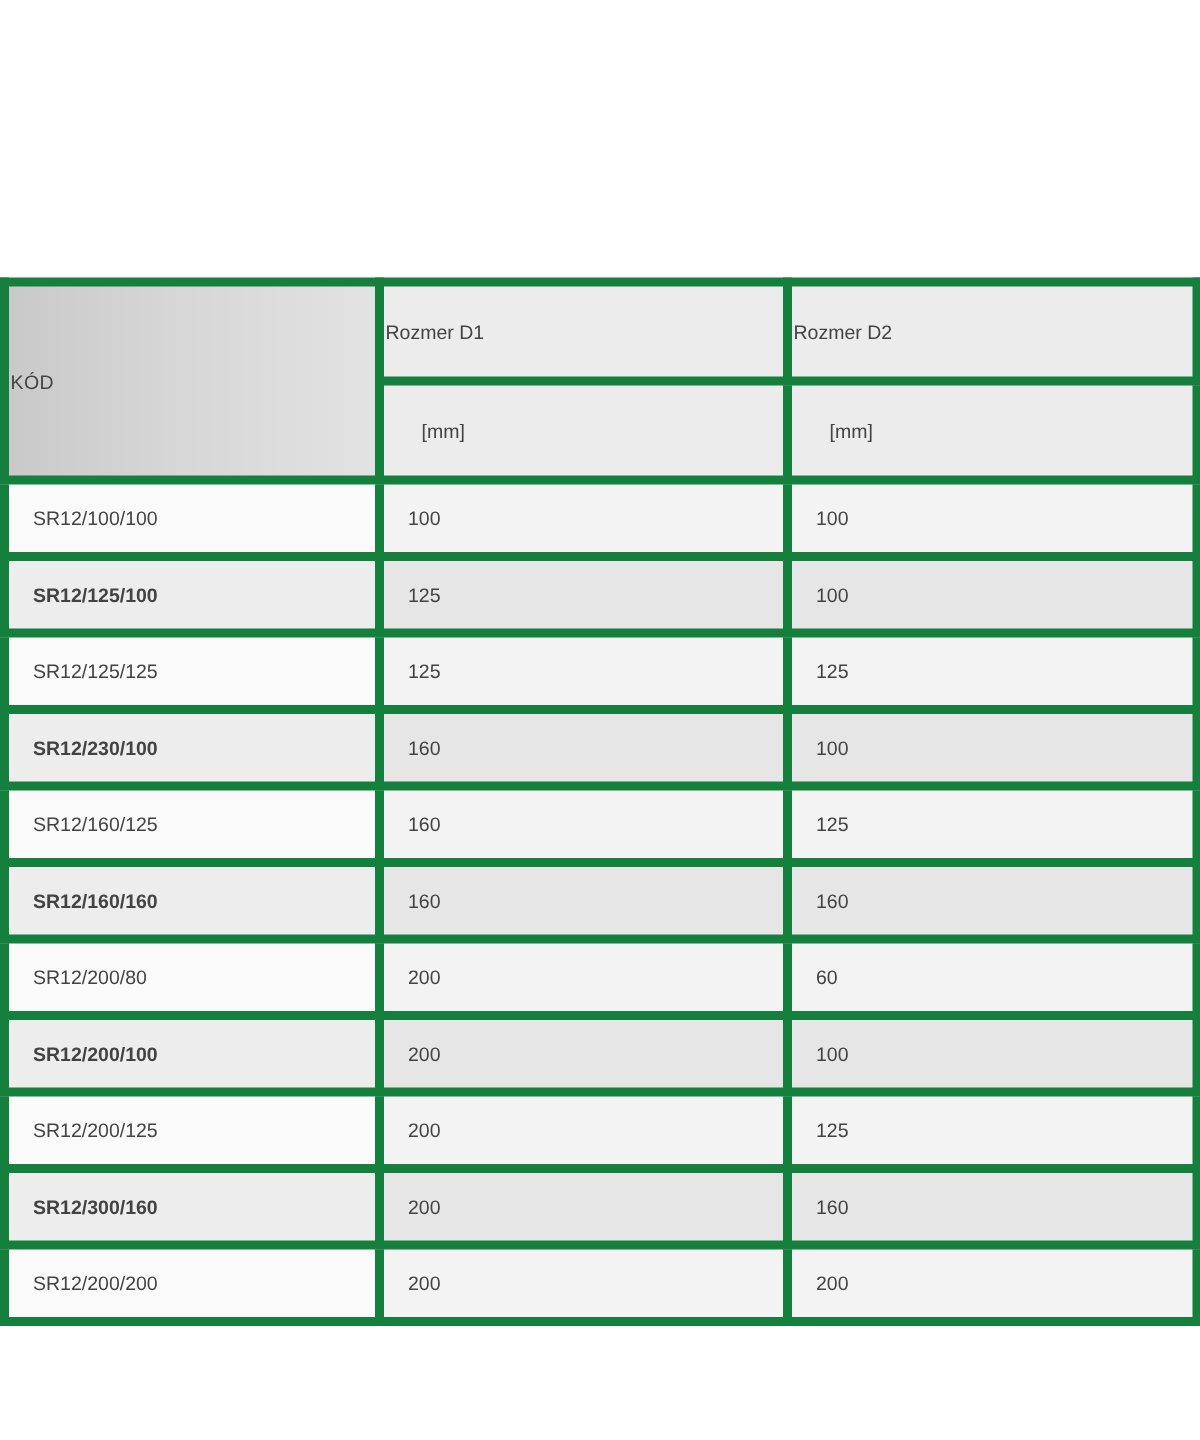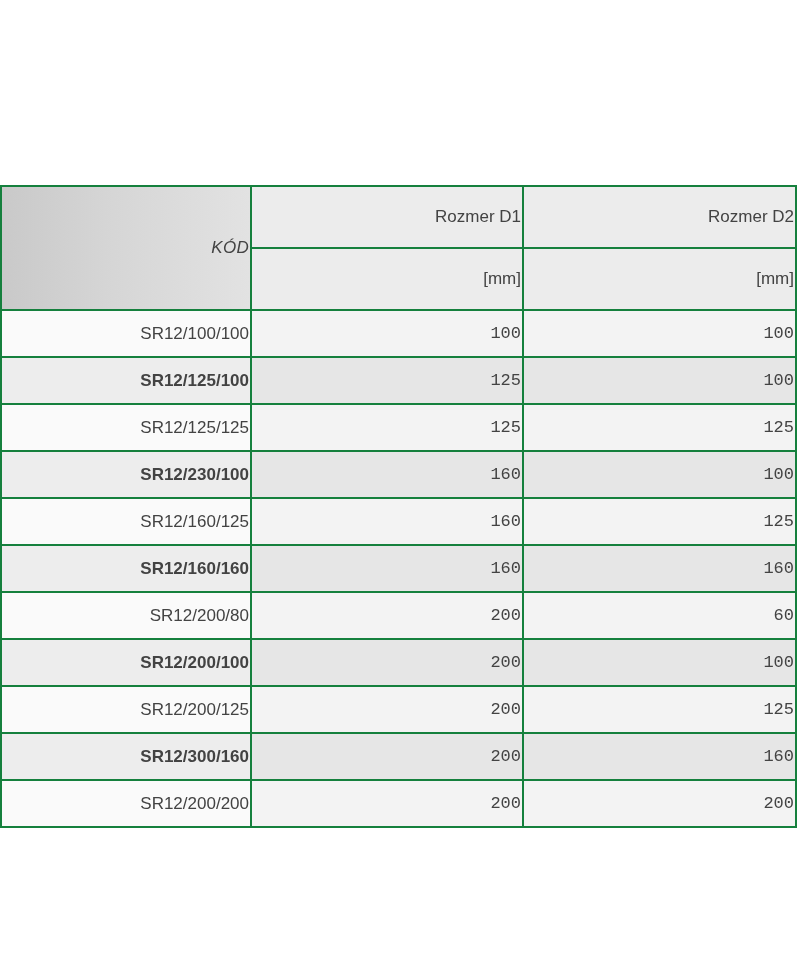--- a/index.html
+++ b/index.html
@@ -30,41 +30,40 @@
   }
 
   table.spec {
     border-collapse: collapse;
     width: 795px;
     table-layout: fixed;
   }
 
   table.spec td,
   table.spec th {
-    border: 2px solid #15803d;
-    text-align: right;
+    border: 6px solid #15803d;
+    text-align: left;
     vertical-align: middle;
     font-weight: normal;
-    font-size: 17px;
+    font-size: 13px;
     color: #434343;
   }
 
   
   col.c-code { width: 250px; }
   col.c-d1   { width: 272px; }
   col.c-d2   { width: 273px; }
 
   
   th.code-head {
     height: 116px;
     background: linear-gradient(to right, #c9c9c9 0%, #d6d6d6 45%, #e2e2e2 100%);
     font-size: 17px;
     letter-spacing: 0.3px;
     color: #3f3f3f;
-    font-style: italic;
   }
 
   th.dim-head {
     height: 58px;
     background: #ececec;
     font-size: 17px;
     color: #434343;
   }
 
   th.unit-head {
@@ -82,21 +81,21 @@
     padding-left: 16px;
   }
 
   tbody tr.odd td.code-cell { background: #fafafa; }
   tbody tr.odd td.val-cell  { background: #f3f3f3; }
 
   tbody tr.even td.code-cell { background: #ededed; font-weight: bold; }
   tbody tr.even td.val-cell  { background: #e6e6e6; }
 
   td.code-cell { color: #3d3d3d; }
-  td.val-cell  { color: #3d3d3d; font-family: Liberation Mono, monospace; }
+  td.val-cell  { color: #3d3d3d; }
 </style>
 </head>
 <body>
 
 <div class="page">
   <div class="table-wrap">
     <table class="spec">
       <colgroup>
         <col class="c-code">
         <col class="c-d1">

